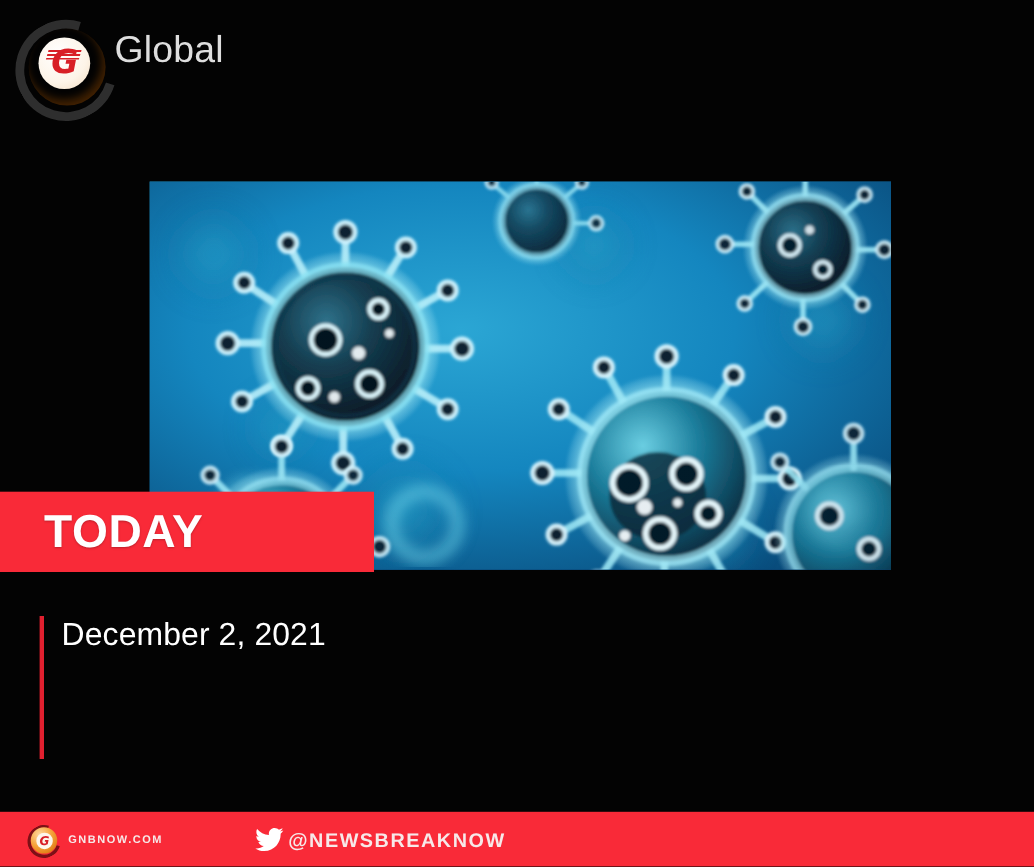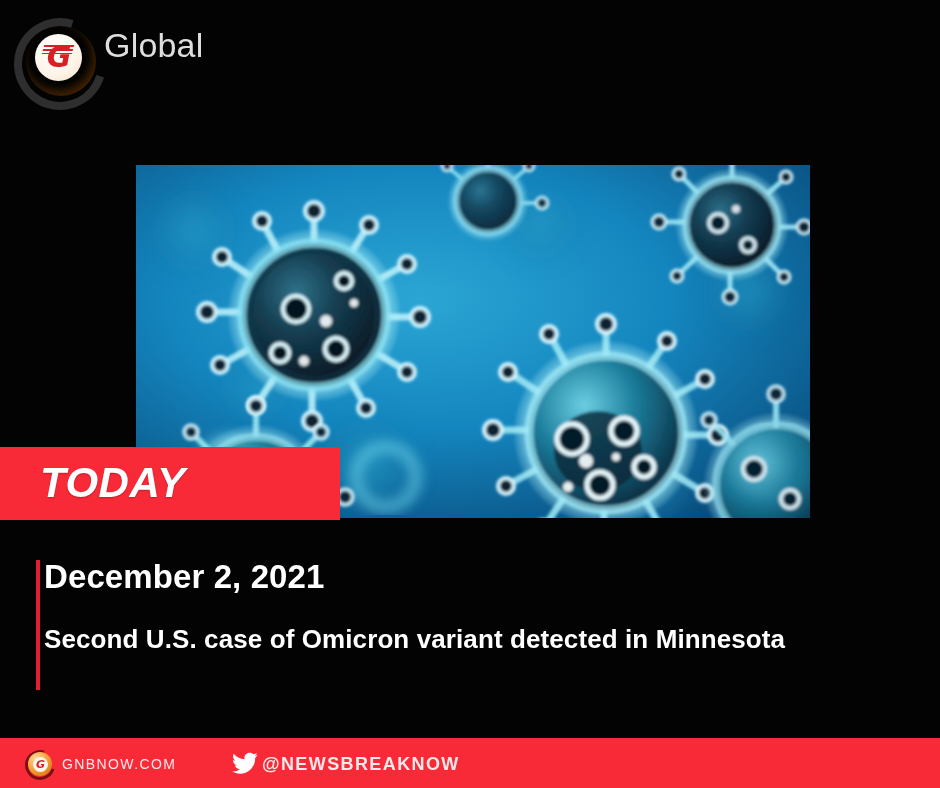--- a/index.html
+++ b/index.html
@@ -135,42 +135,41 @@
     height: 8px;
     background: #f92a38;
   }
   #today-label {
     position: absolute;
     left: 40px;
     top: 454px;
     color: #ffffff;
     font-size: 42px;
     font-weight: bold;
-    font-style: italic;
     letter-spacing: 0.5px;
     line-height: 58px;
     text-shadow: 0 1px 2px rgba(0,0,0,.25);
   }
 
   
   #story-accent {
     position: absolute;
     left: 36px;
     top: 560px;
     width: 4px;
     height: 130px;
     background: #e0202f;
   }
   #story-date {
     position: absolute;
-    left: 44px;
+    left: 56px;
     top: 561px;
     color: #ffffff;
-    font-size: 33px;
-    font-weight: bold;
+    font-size: 29px;
+    font-weight: normal;
     line-height: 32px;
     letter-spacing: 0.1px;
   }
   #story-headline {
     position: absolute;
     left: 44px;
     top: 622px;
     width: 860px;
     color: #ffffff;
     font-size: 26px;
@@ -226,22 +225,22 @@
     font-style: italic;
     font-size: 11px;
     color: #d81f26;
     line-height: 1;
   }
   #footer-site {
     position: absolute;
     left: 62px;
     top: 755px;
     color: #f7e9e9;
-    font-size: 14px;
-    font-weight: normal;
+    font-size: 10px;
+    font-weight: bold;
     letter-spacing: 1.4px;
     line-height: 18px;
   }
   #twitter-icon {
     position: absolute;
     left: 232px;
     top: 752px;
     width: 26px;
     height: 24px;
   }
@@ -533,21 +532,20 @@
       <rect width="674" height="353" fill="url(#bgGrad)" opacity="0.05"></rect>
     </svg>
   </div>
 
   <div id="today-underline"></div>
   <div id="today-banner"></div>
   <div id="today-label">TODAY</div>
 
   <div id="story-accent"></div>
   <div id="story-date">December 2, 2021</div>
-  <div id="story-headline">Second U.S. case of Omicron variant detected in Minnesota</div>
 
   <div id="footer-bar"></div>
 
   <div class="footer-logo">
     <div class="flogo-arc"></div>
     <div class="flogo-sphere"></div>
     <div class="flogo-inner">
       <span class="flogo-g">G</span>
     </div>
   </div>

